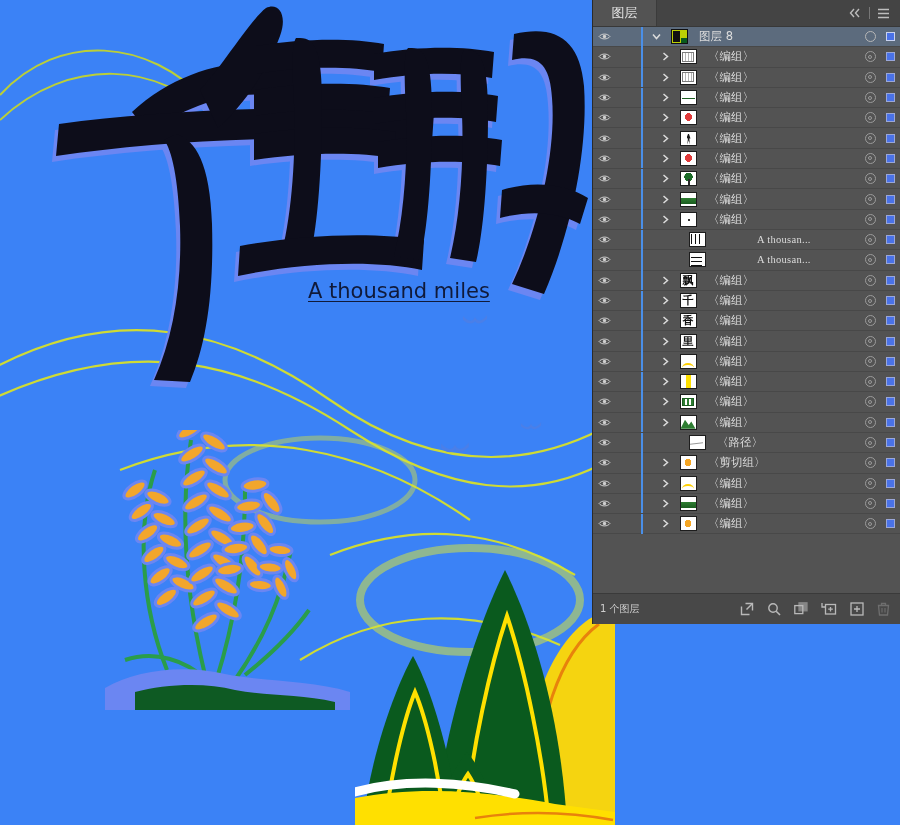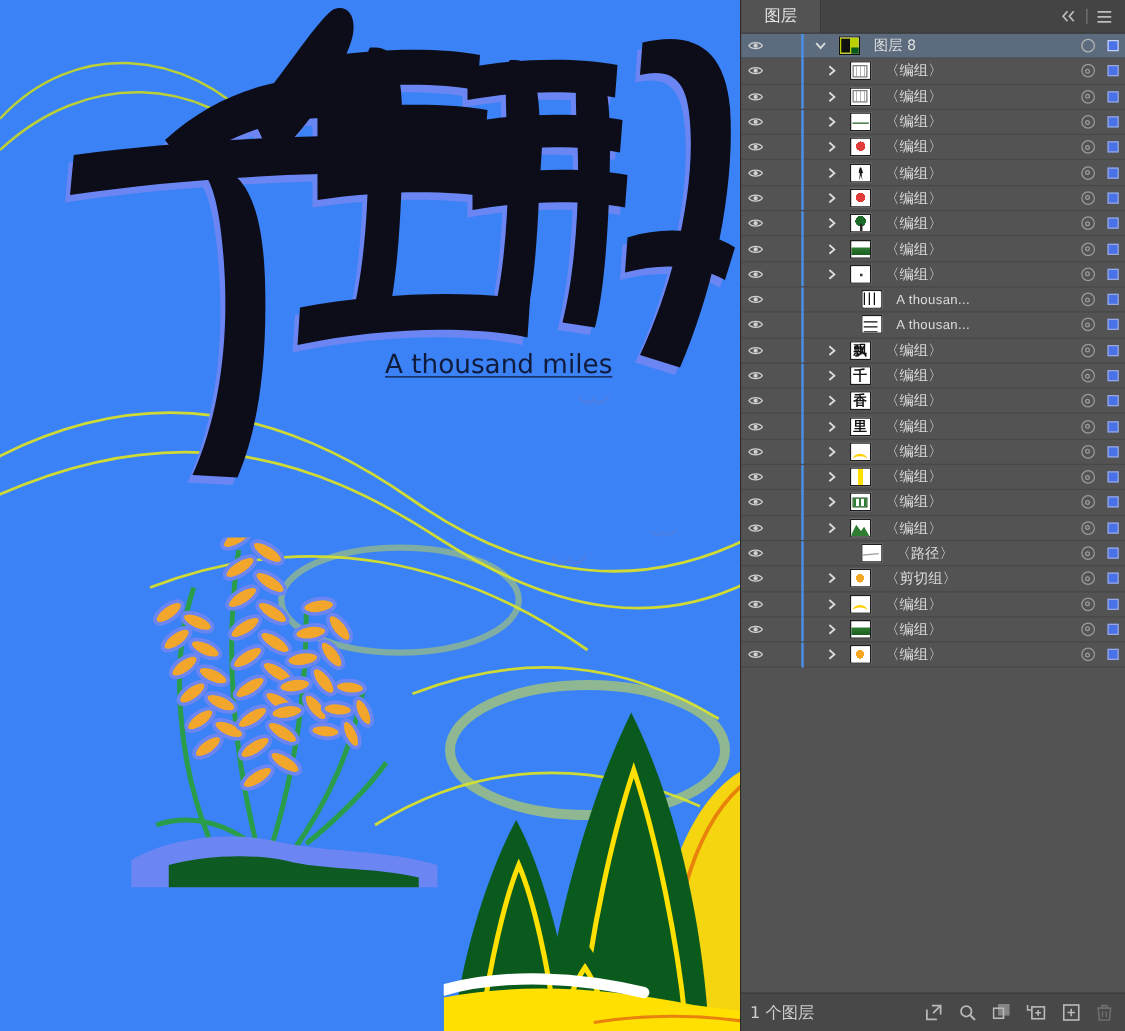--- a/index.html
+++ b/index.html
@@ -19,21 +19,21 @@
 
   
   .bird{ position:absolute; width:22px; height:9px; }
 
   
   #wheat{ position:absolute; left:95px; top:430px; width:270px; height:280px;}
   
   #mountains{ position:absolute; left:355px; top:560px; width:260px; height:265px;}
 
   
-  #panel{ position:absolute; left:592px; top:0; width:308px; height:825px;
+  #panel{ position:absolute; left:592px; top:0; width:308px; height:624px;
           background:#535353; color:#d4d4d4; font-size:11px;
           font-family:"Liberation Sans", sans-serif; z-index:50;
           border-left:1px solid #2b2b2b; }
 
   #panel-tabbar{ height:27px; background:#444; display:flex; align-items:stretch;
       border-bottom:1px solid #383838; position:relative;}
   #panel-tab{ min-width:64px; padding:0 14px; background:#535353;
       display:flex; align-items:center; justify-content:center;
       font-size:13px; color:#e3e3e3; border-right:1px solid #3b3b3b; }
   #tab-spacer{ flex:1; }
@@ -52,39 +52,39 @@
   .c-bar{ width:8px; display:flex; justify-content:center;}
   .selbar{ width:2px; height:20px; background:#4a8fe8; }
   .c-chev{ width:20px; display:flex; justify-content:center; align-items:center;
            color:#cfcfcf; }
   .c-thumb{ width:26px; display:flex; justify-content:center;}
   .thumb{ width:17px; height:15px; border:1px solid #1d1d1d; background:#fff;
           position:relative; overflow:hidden;}
   .c-label{ flex:1; padding-left:7px; color:#dcdcdc; font-size:11.5px;
             white-space:nowrap; overflow:hidden;
             font-family:"DejaVu Sans", sans-serif;}
-  .c-label.mono{ font-family:Liberation Sans, sans-serif; font-size:10.5px;
-                 letter-spacing:0.3px; }
+  .c-label.mono{ font-family:Liberation Serif, serif; font-size:10.5px;
+                 letter-spacing:0.3px;margin-left:40px; }
   .c-target{ width:20px; display:flex; justify-content:center; align-items:center;}
   .c-sq{ width:20px; display:flex; justify-content:center; align-items:center;}
   .sq{ width:9px; height:9px; background:#4a72e8; border:1px solid #9aa7d8; }
   .sq.hollow{ background:#4a72e8; border:1px solid #c8d2f0; }
 
   .eye{ width:13px; height:9px; }
   .targ{ width:11px; height:11px; border-radius:50%;
          border:1.5px solid #9b9b9b; display:flex; align-items:center;
          justify-content:center;}
   .targ i{ width:4px; height:4px; border-radius:50%; border:1.5px solid #9b9b9b;
            display:block;}
   .targ.open{ border-color:#b7b7b7; }
 
   #panel-footer{ position:absolute; bottom:0; left:0; right:0; height:31px;
       background:#484848; border-top:1px solid #3a3a3a;
       display:flex; align-items:center; }
-  #foot-count{ padding-left:7px; font-size:13px; color:#cfcfcf;
+  #foot-count{ padding-left:7px; font-size:10px; color:#cfcfcf;
      font-family:"DejaVu Sans", sans-serif; white-space:nowrap;}
   #foot-icons{ display:flex; align-items:center; gap:13px; margin-left:auto;
                padding-right:10px; }
   .fico{ display:block; cursor:pointer; }
   #corner-grip{ position:absolute; right:0; top:0; width:14px; height:14px;}
 
   
   .t-red{position:absolute;inset:1px;background:
      radial-gradient(circle at 50% 45%, #e03a3a 0 42%, transparent 43%);}
   .t-tree{position:absolute;inset:0;background:

